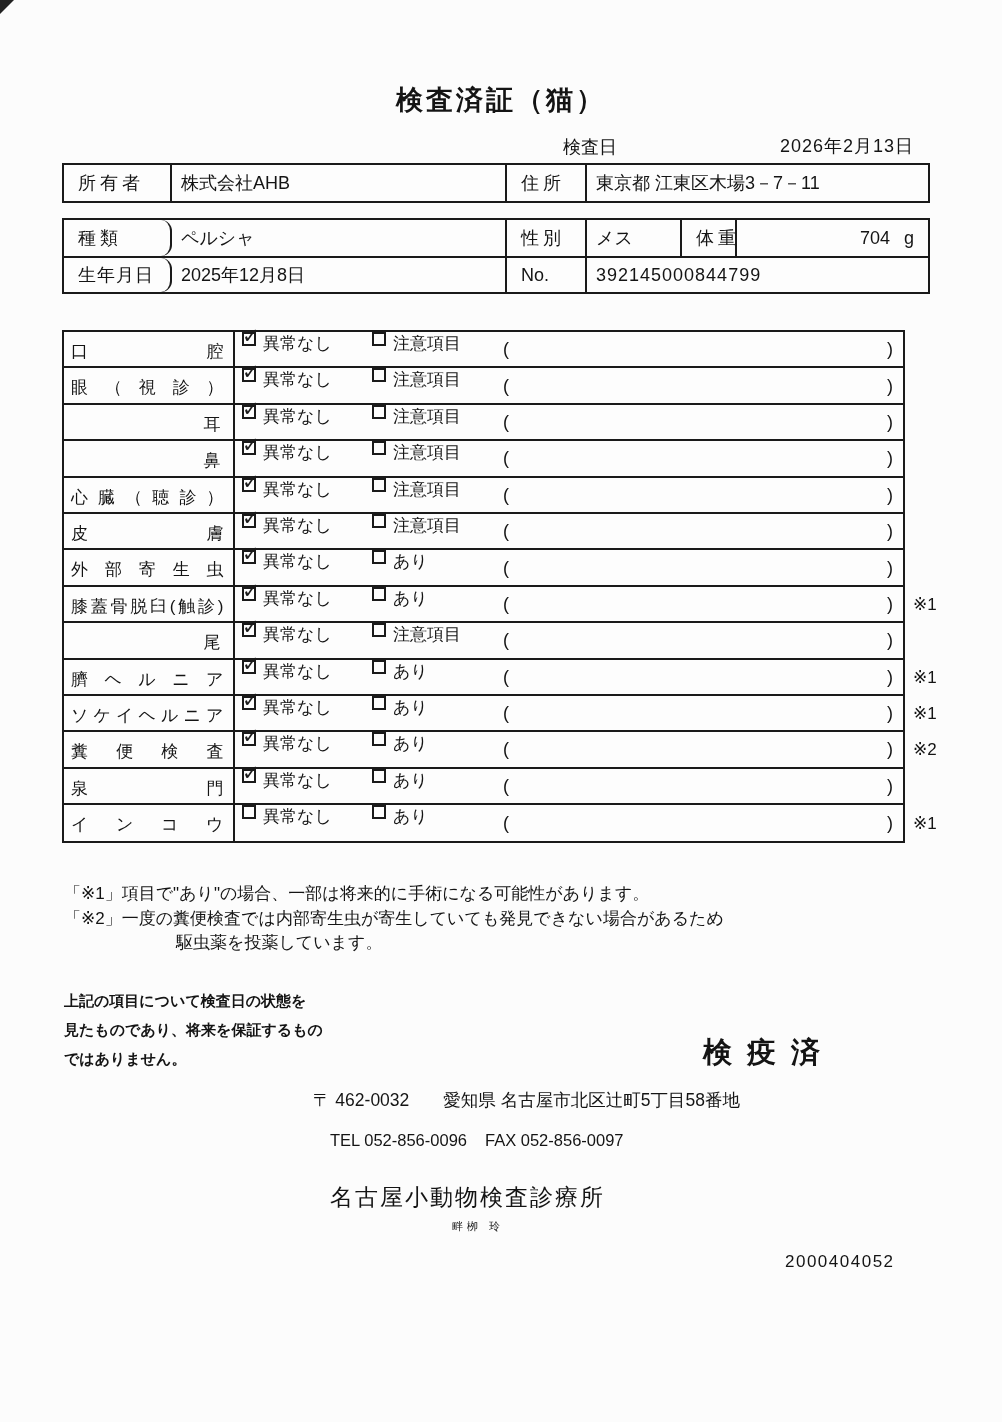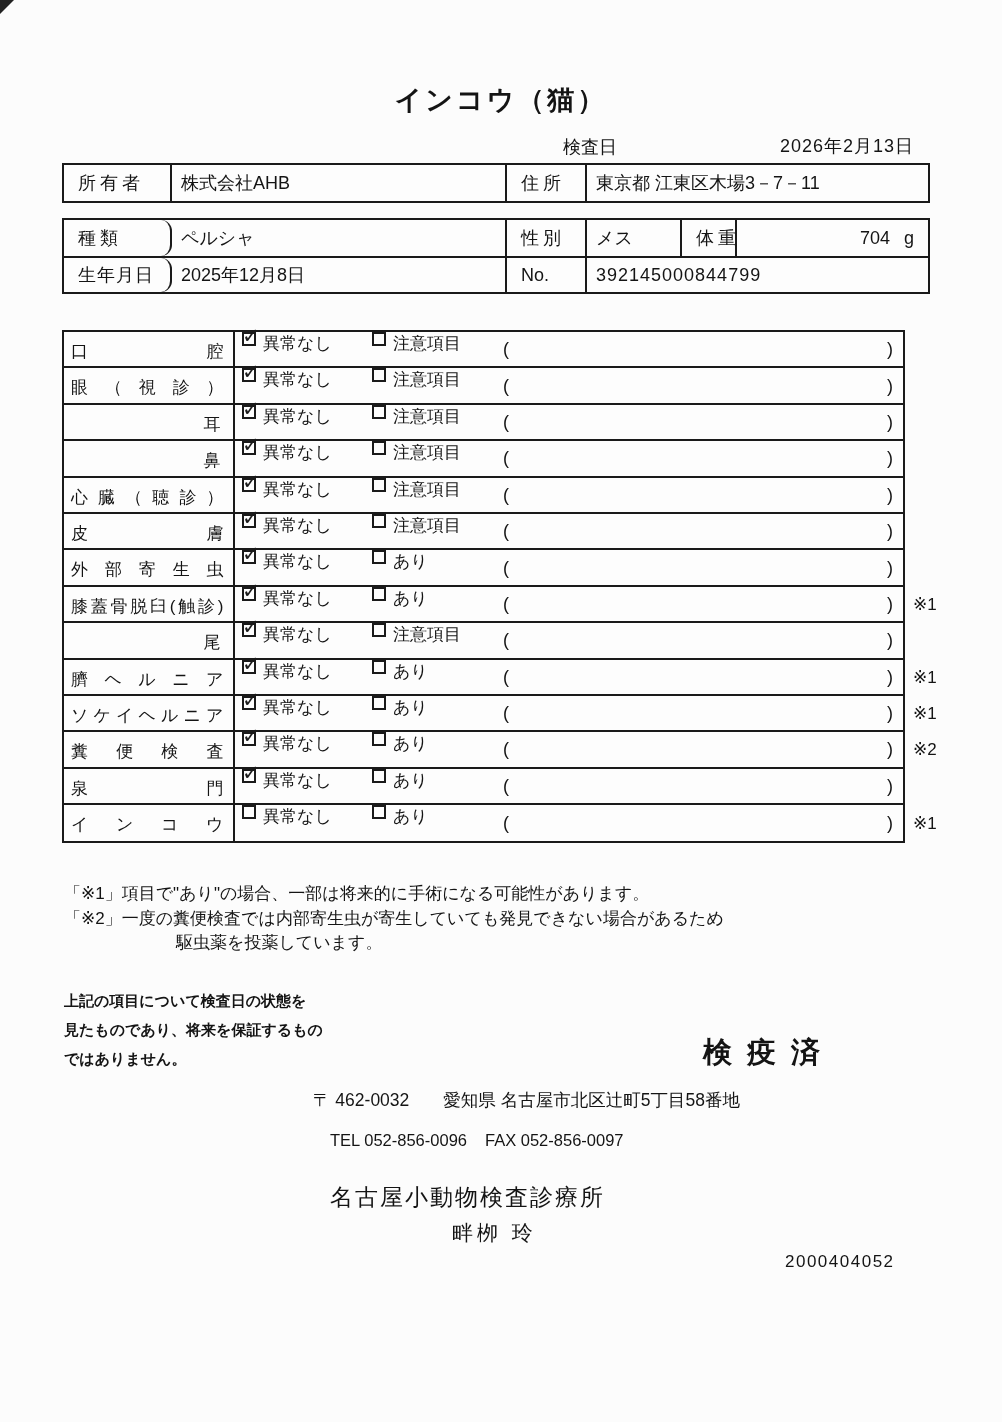--- a/index.html
+++ b/index.html
@@ -93,37 +93,37 @@
   }
   .stamp {
     top: 1033px; left: 703px;
     font-size: 29px; font-weight: bold; letter-spacing: 15px; white-space: nowrap;
   }
   .addr-line { top: 1088px; left: 313px; font-size: 17.5px; white-space: nowrap; }
   .addr-line .gap { display: inline-block; width: 34px; }
   .tel-line { top: 1131px; left: 330px; font-size: 16.5px; white-space: nowrap; }
   .tel-line .gap { display: inline-block; width: 18px; }
   .clinic-name { top: 1182px; left: 330px; font-size: 23px; letter-spacing: 2px; white-space: nowrap; }
-  .vet-name { top: 1219px; left: 452px; font-size: 21px; letter-spacing: 4px; white-space: nowrap; }
+  .vet-name { top: 1219px; left: 452px; font-size: 11px; letter-spacing: 4px; white-space: nowrap; }
   .serial { top: 1252px; left: 785px; font-size: 17px; letter-spacing: 1.5px; }
 
   
   .corner-artifact {
     top: 0; left: 0; width: 0; height: 0;
     border-top: 14px solid #222; border-right: 14px solid transparent;
   }
 </style>
 </head>
 <body>
 
 <div class="page">
 
   <div class="abs corner-artifact"></div>
 
-  <div class="abs doc-title">インコウ（猫）</div>
+  <div class="abs doc-title">検査済証（猫）</div>
 
   <div class="abs insp-label">検査日</div>
   <div class="abs insp-date">2026年2月13日</div>
 
   <div class="abs tbl owner-table">
     <div class="trow">
       <div class="tcell lab w-owner-lab">所有者</div>
       <div class="tcell w-owner-val">株式会社AHB</div>
       <div class="tcell lab w-addr-lab">住所</div>
       <div class="tcell last w-addr-val">東京都 江東区木場3－7－11</div>

